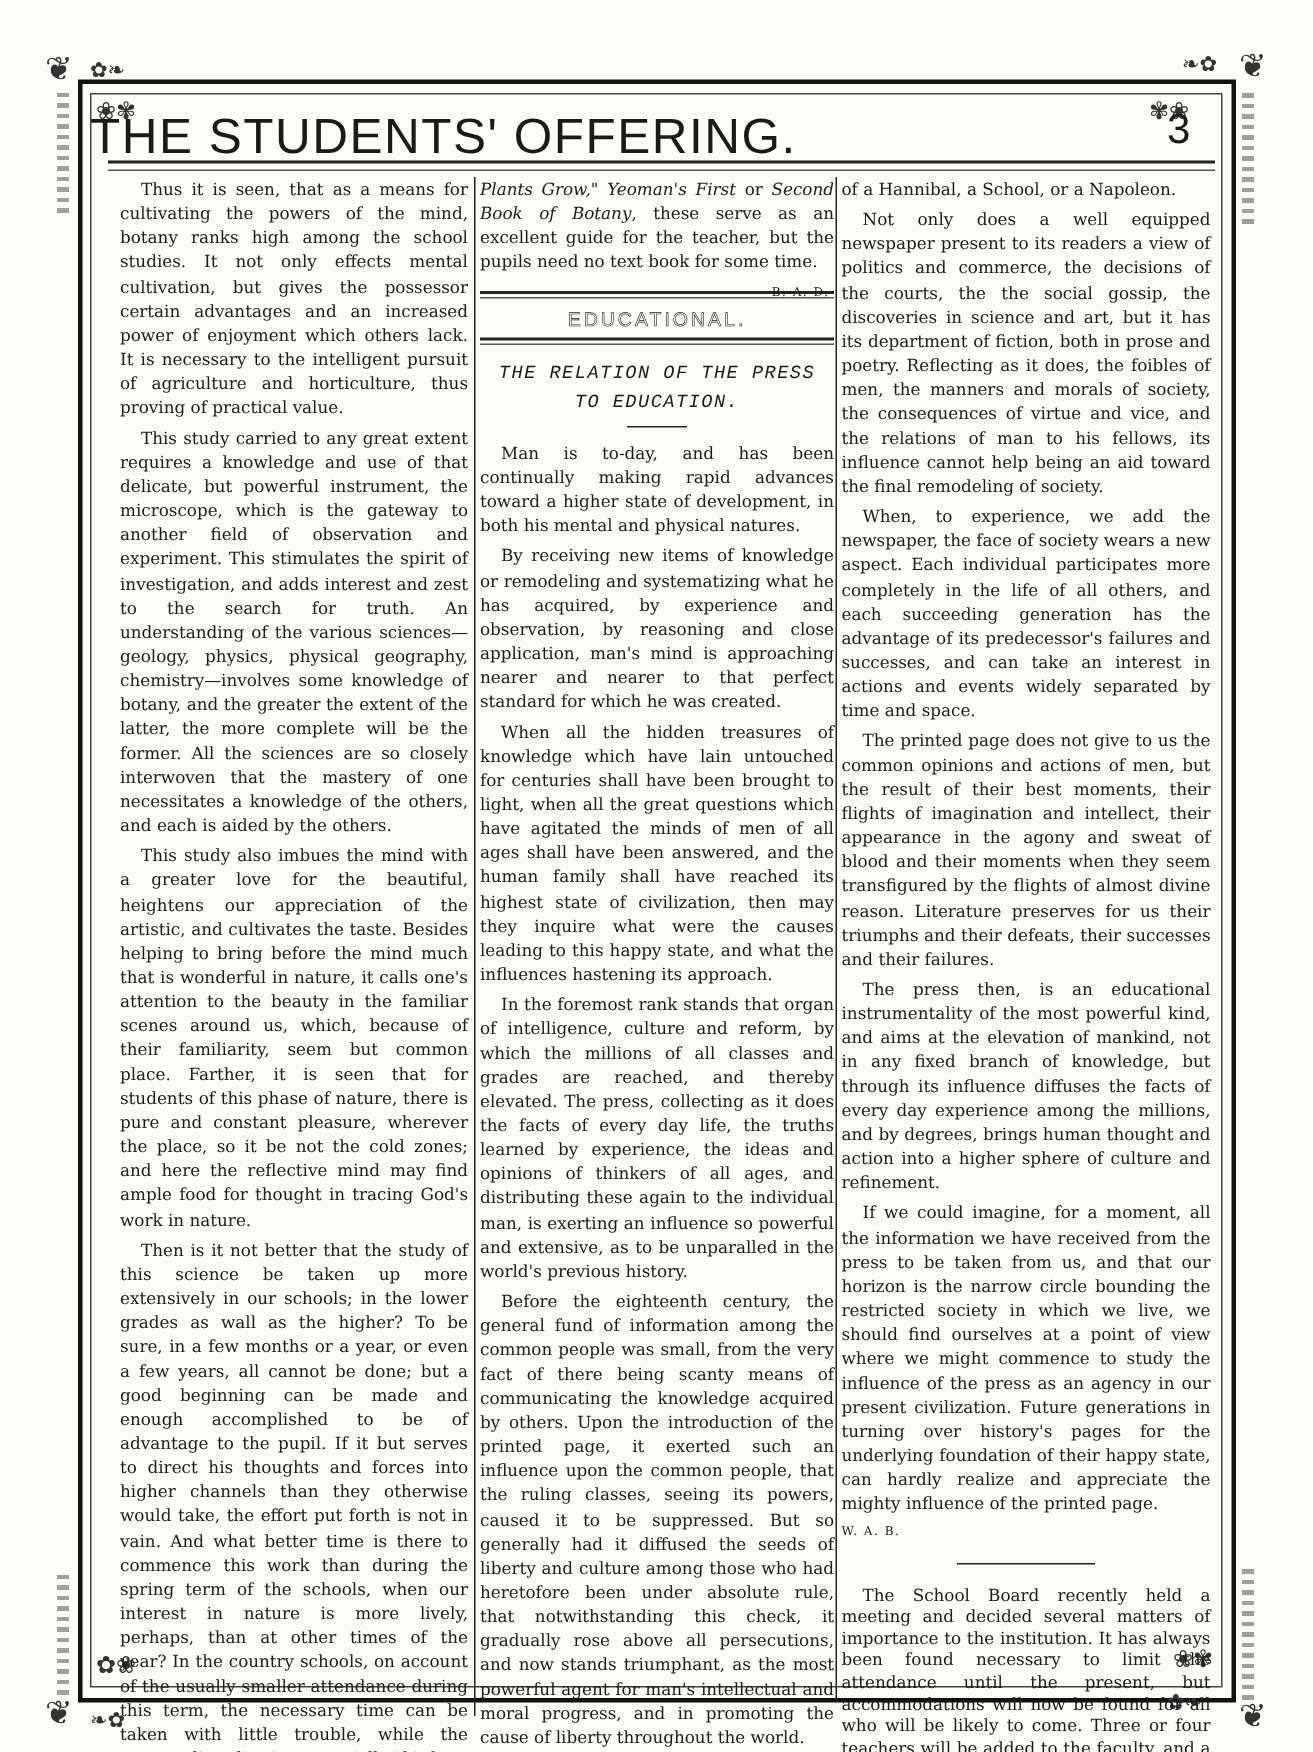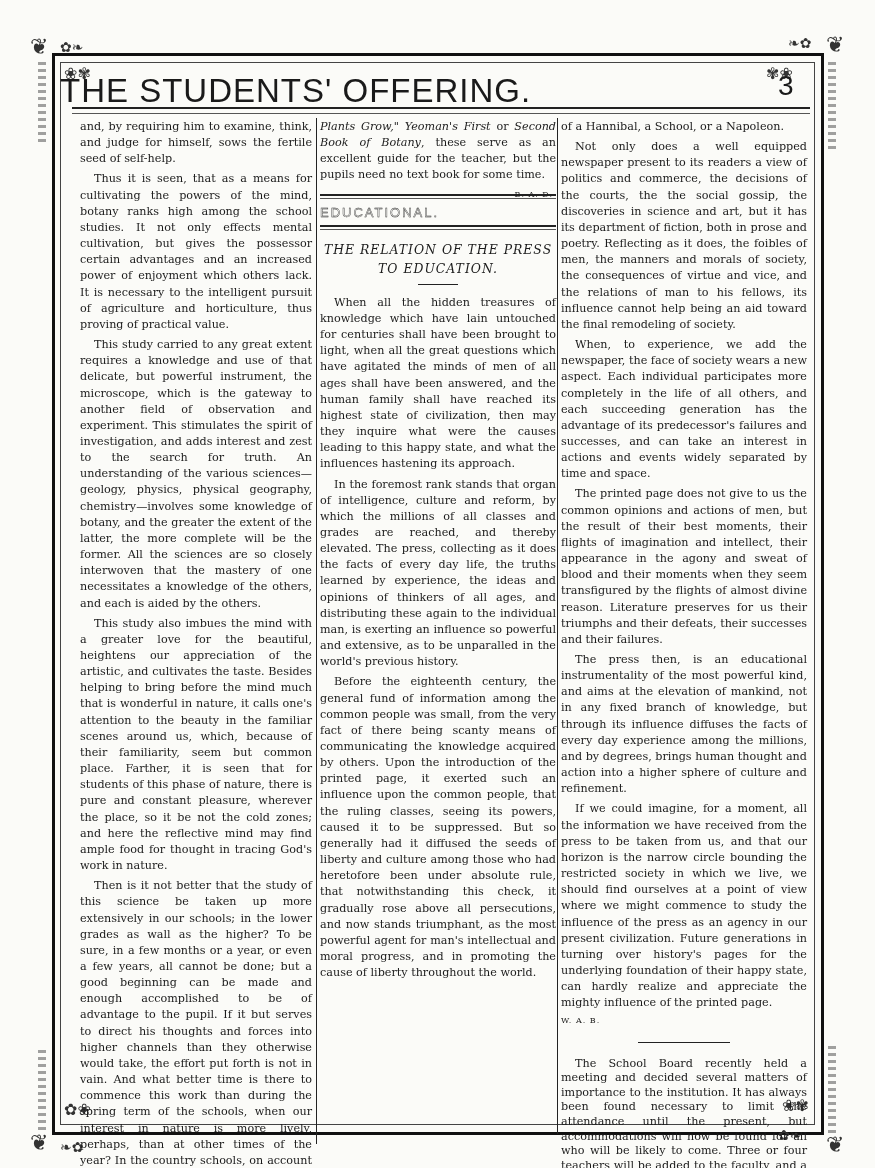--- a/index.html
+++ b/index.html
@@ -47,27 +47,27 @@
   .col3 { left:561px; width:246px; }
   .col-divider { position:absolute; width:1px; background:#222; }
   .sig {
     display:block; text-align:left; font-size:8px; letter-spacing:1px;
     margin:-2px 4px 4px 0; font-variant:small-caps;
   }
   .sig-inline { float:right; font-size:8px; letter-spacing:1px; margin-right:3px; margin-top:3px; }
   .section-rule { border-top:2px solid #222; border-bottom:1px solid #555; height:2px; margin:10px 0 6px; }
   .section-rule.bottom { margin:4px 0 10px; }
   .section-head {
-    text-align:left; font-family:"Liberation Sans", sans-serif;
+    text-align:center; font-family:"Liberation Sans", sans-serif;
     font-size:13px; letter-spacing:2px; color:#222;
     -webkit-text-stroke:0.4px #222; color:transparent;
   }
   .article-title {
     text-align:center; font-style:italic; font-size:12.4px; letter-spacing:1px;
-    line-height:19px; margin:4px 0 6px; text-transform:uppercase;
+    line-height:19px; margin:4px 0 6px; text-transform:uppercase;font-family:Liberation Mono, monospace;
   }
   .short-rule { width:40px; margin:6px auto 10px; border-top:1px solid #222; }
   .mid-rule { width:92px; margin:12px auto 14px; border-top:1px solid #222; }
   .tight { line-height:14.6px; }
   i { font-style:italic; }
 </style>
 </head>
 <body>
 
 <div class="frame-outer"></div>
@@ -91,35 +91,36 @@
 <div class="vine" style="left:828px;top:1046px;height:90px;"></div>
 
 <div class="header-title">THE STUDENTS' OFFERING.</div>
 <div class="page-number">3</div>
 <div class="header-rule"></div>
 
 <div class="col-divider" style="left:316px;top:118px;height:1026px;"></div>
 <div class="col-divider" style="left:557px;top:118px;height:1016px;"></div>
 
 <div class="col col1">
-  <p class="noind">and, by requiring him to examine, think, and judge for himself, sows the fertile seed of self-help.</p>
   <p>Thus it is seen, that as a means for cultivating the powers of the mind, botany ranks high among the school studies. It not only effects mental cultivation, but gives the possessor certain advantages and an increased power of enjoyment which others lack. It is necessary to the intelligent pursuit of agriculture and horticulture, thus proving of practical value.</p>
   <p>This study carried to any great extent requires a knowledge and use of that delicate, but powerful instrument, the microscope, which is the gateway to another field of observation and experiment. This stimulates the spirit of investigation, and adds interest and zest to the search for truth. An understanding of the various sciences—geology, physics, physical geography, chemistry—involves some knowledge of botany, and the greater the extent of the latter, the more complete will be the former. All the sciences are so closely interwoven that the mastery of one necessitates a knowledge of the others, and each is aided by the others.</p>
   <p>This study also imbues the mind with a greater love for the beautiful, heightens our appreciation of the artistic, and cultivates the taste. Besides helping to bring before the mind much that is wonderful in nature, it calls one's attention to the beauty in the familiar scenes around us, which, because of their familiarity, seem but common place. Farther, it is seen that for students of this phase of nature, there is pure and constant pleasure, wherever the place, so it be not the cold zones; and here the reflective mind may find ample food for thought in tracing God's work in nature.</p>
   <p>Then is it not better that the study of this science be taken up more extensively in our schools; in the lower grades as wall as the higher? To be sure, in a few months or a year, or even a few years, all cannot be done; but a good beginning can be made and enough accomplished to be of advantage to the pupil. If it but serves to direct his thoughts and forces into higher channels than they otherwise would take, the effort put forth is not in vain. And what better time is there to commence this work than during the spring term of the schools, when our interest in nature is more lively, perhaps, than at other times of the year? In the country schools, on account of the usually smaller attendance during this term, the necessary time can be taken with little trouble, while the surrounding district, especially if it be a woody one, will furnish abundance and variety of material.</p>
 
 </div>
 
 <div class="col col2">
   <p class="noind"><i>Plants Grow," Yeoman's First</i><span> or </span><i>Second Book of Botany</i><span>, these serve as an excellent guide for the teacher, but the pupils need no text book for some time.</span><span class="sig-inline">B. A. D.</span></p>
   <div class="section-rule"></div>
   <div class="section-head">EDUCATIONAL.</div>
   <div class="section-rule bottom"></div>
   <div class="article-title">THE RELATION OF THE PRESS TO EDUCATION.</div>
   <div class="short-rule"></div>
+  <p>Man is to-day, and has been continually making rapid advances toward a higher state of development, in both his mental and physical natures.</p>
+  <p>By receiving new items of knowledge or remodeling and systematizing what he has acquired, by experience and observation, by reasoning and close application, man's mind is approaching nearer and nearer to that perfect standard for which he was created.</p>
   <p>When all the hidden treasures of knowledge which have lain untouched for centuries shall have been brought to light, when all the great questions which have agitated the minds of men of all ages shall have been answered, and the human family shall have reached its highest state of civilization, then may they inquire what were the causes leading to this happy state, and what the influences hastening its approach.</p>
   <p>In the foremost rank stands that organ of intelligence, culture and reform, by which the millions of all classes and grades are reached, and thereby elevated. The press, collecting as it does the facts of every day life, the truths learned by experience, the ideas and opinions of thinkers of all ages, and distributing these again to the individual man, is exerting an influence so powerful and extensive, as to be unparalled in the world's previous history.</p>
   <p>Before the eighteenth century, the general fund of information among the common people was small, from the very fact of there being scanty means of communicating the knowledge acquired by others. Upon the introduction of the printed page, it exerted such an influence upon the common people, that the ruling classes, seeing its powers, caused it to be suppressed. But so generally had it diffused the seeds of liberty and culture among those who had heretofore been under absolute rule, that notwithstanding this check, it gradually rose above all persecutions, and now stands triumphant, as the most powerful agent for man's intellectual and moral progress, and in promoting the cause of liberty throughout the world.</p>
 
 </div>
 
 <div class="col col3">
   <p class="noind">of a Hannibal, a School, or a Napoleon.</p>
   <p>Not only does a well equipped newspaper present to its readers a view of politics and commerce, the decisions of the courts, the the social gossip, the discoveries in science and art, but it has its department of fiction, both in prose and poetry. Reflecting as it does, the foibles of men, the manners and morals of society, the consequences of virtue and vice, and the relations of man to his fellows, its influence cannot help being an aid toward the final remodeling of society.</p>
   <p>When, to experience, we add the newspaper, the face of society wears a new aspect. Each individual participates more completely in the life of all others, and each succeeding generation has the advantage of its predecessor's failures and successes, and can take an interest in actions and events widely separated by time and space.</p>

